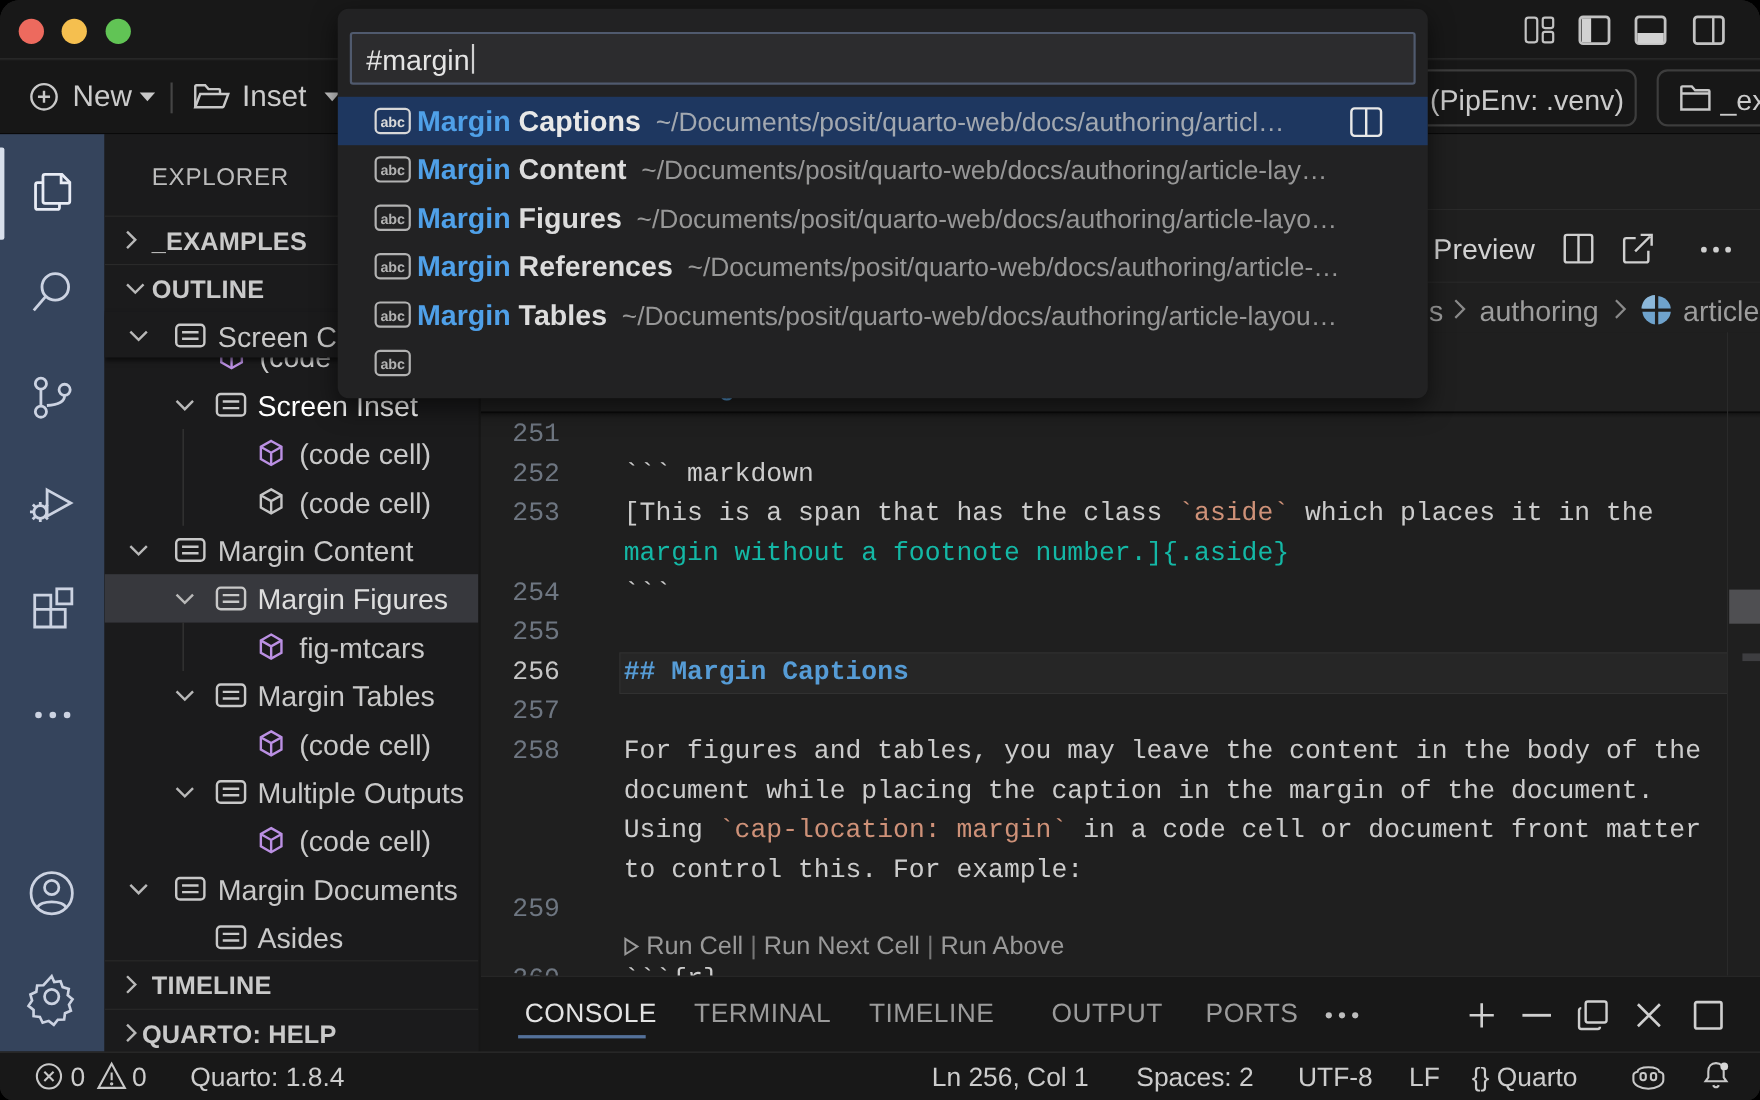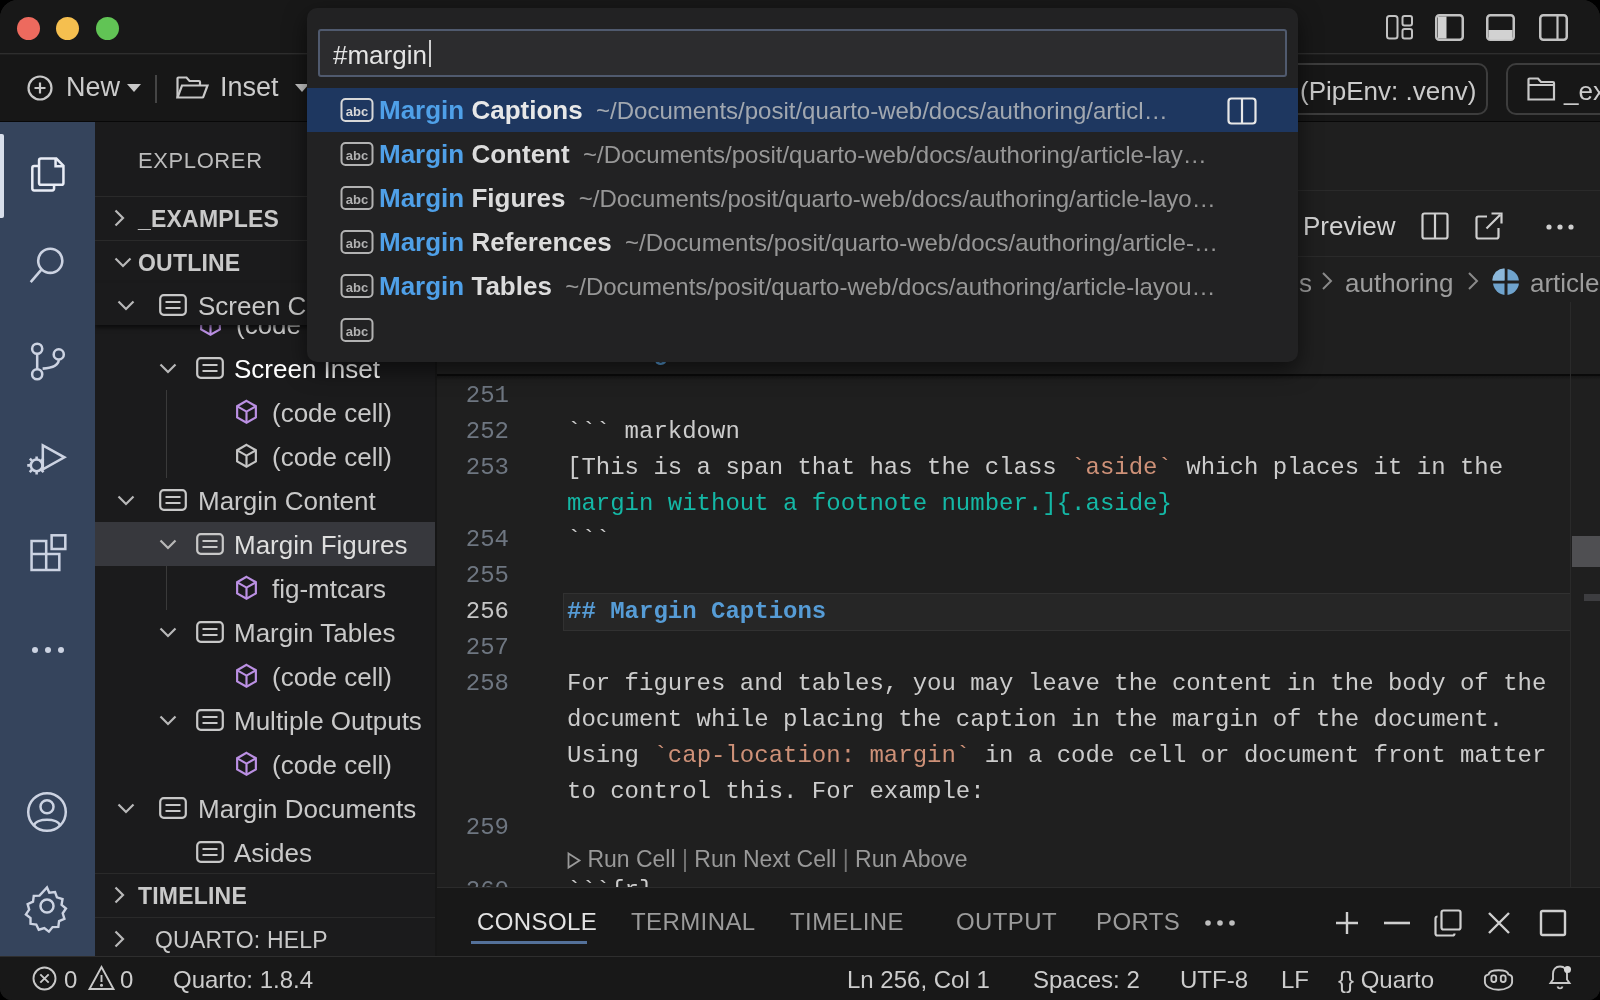--- a/index.html
+++ b/index.html
@@ -255,21 +255,21 @@
           <path d="M1.5 1.5 9 9l-7.5 7.5"></path>
         </svg>
       </div>
 <div class="abs" style="left:43px;top:761px;font-size:23px;font-weight:700;color:#c9c9c9;letter-spacing:.2px">TIMELINE</div>
 <div class="abs" style="left:0;top:795px;width:340px;height:44px;border-top:1px solid #2a2a2a"></div>
 <div class="abs" style="left:19px;top:808px">
         <svg width="11" height="18" viewBox="0 0 11 18" fill="none" stroke="#b8b8b8" stroke-width="2.2">
           <path d="M1.5 1.5 9 9l-7.5 7.5"></path>
         </svg>
       </div>
-<div class="abs" style="left:60px;top:805px;font-size:23px;font-weight:400;color:#c9c9c9;letter-spacing:.2px">QUARTO: HELP</div>
+<div class="abs" style="left:34px;top:805px;font-size:23px;font-weight:700;color:#c9c9c9;letter-spacing:.2px">QUARTO: HELP</div>
 </div>
 <div class="abs" style="left:437px;top:122px;width:1163px;height:834px;background:#1f1f1f;overflow:hidden">
 <div class="abs" style="left:0;top:68px;width:1163px;height:1px;background:#2a2a2a"></div>
 <div class="abs" style="left:0;top:134px;width:1163px;height:1px;background:#2a2a2a"></div>
 <div class="abs" style="left:866px;top:89px;font-size:26px;color:#d2d2d2">Preview</div>
 <svg class="ic" style="left:984px;top:90px" width="28" height="28" viewBox="0 0 28 28" fill="none" stroke="#cfcfcf" stroke-width="2.2">
 <rect x="1.5" y="1.5" width="25" height="25" rx="2"></rect>
         <path d="M14 2v24"></path>
       </svg>
 <svg class="ic" style="left:1038px;top:90px" width="28" height="28" viewBox="0 0 28 28" fill="none" stroke="#cfcfcf" stroke-width="2.2">

